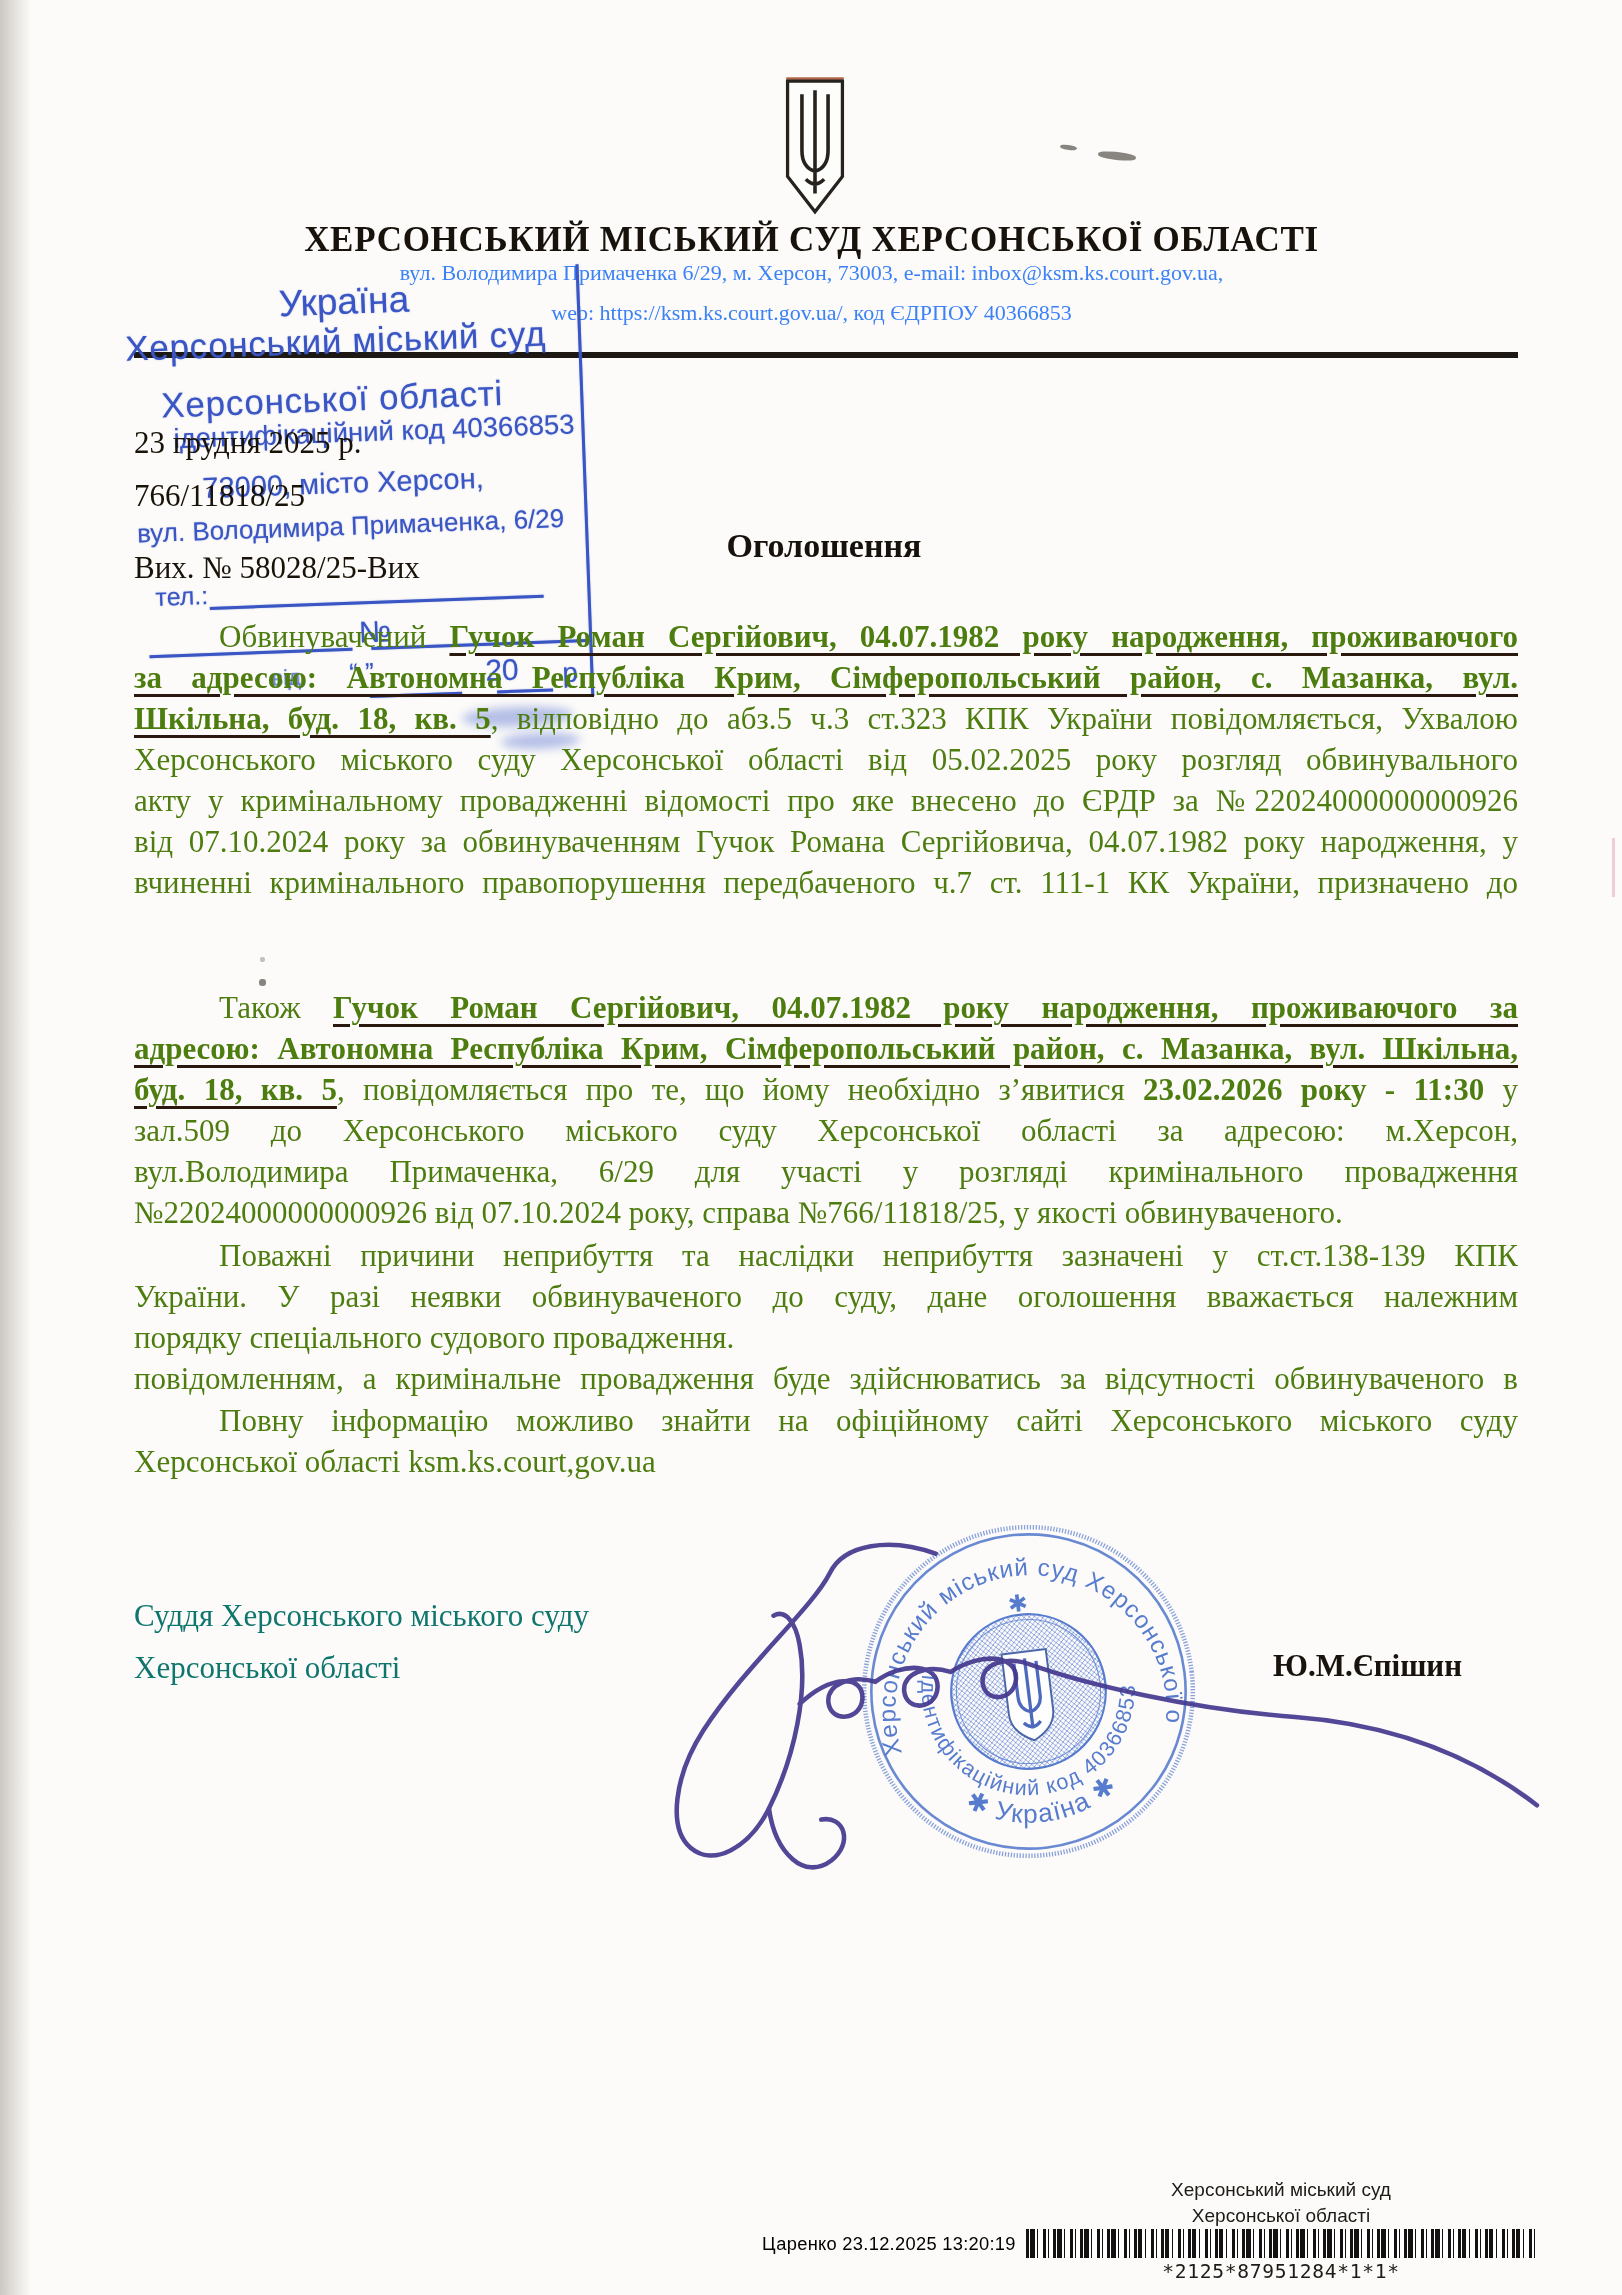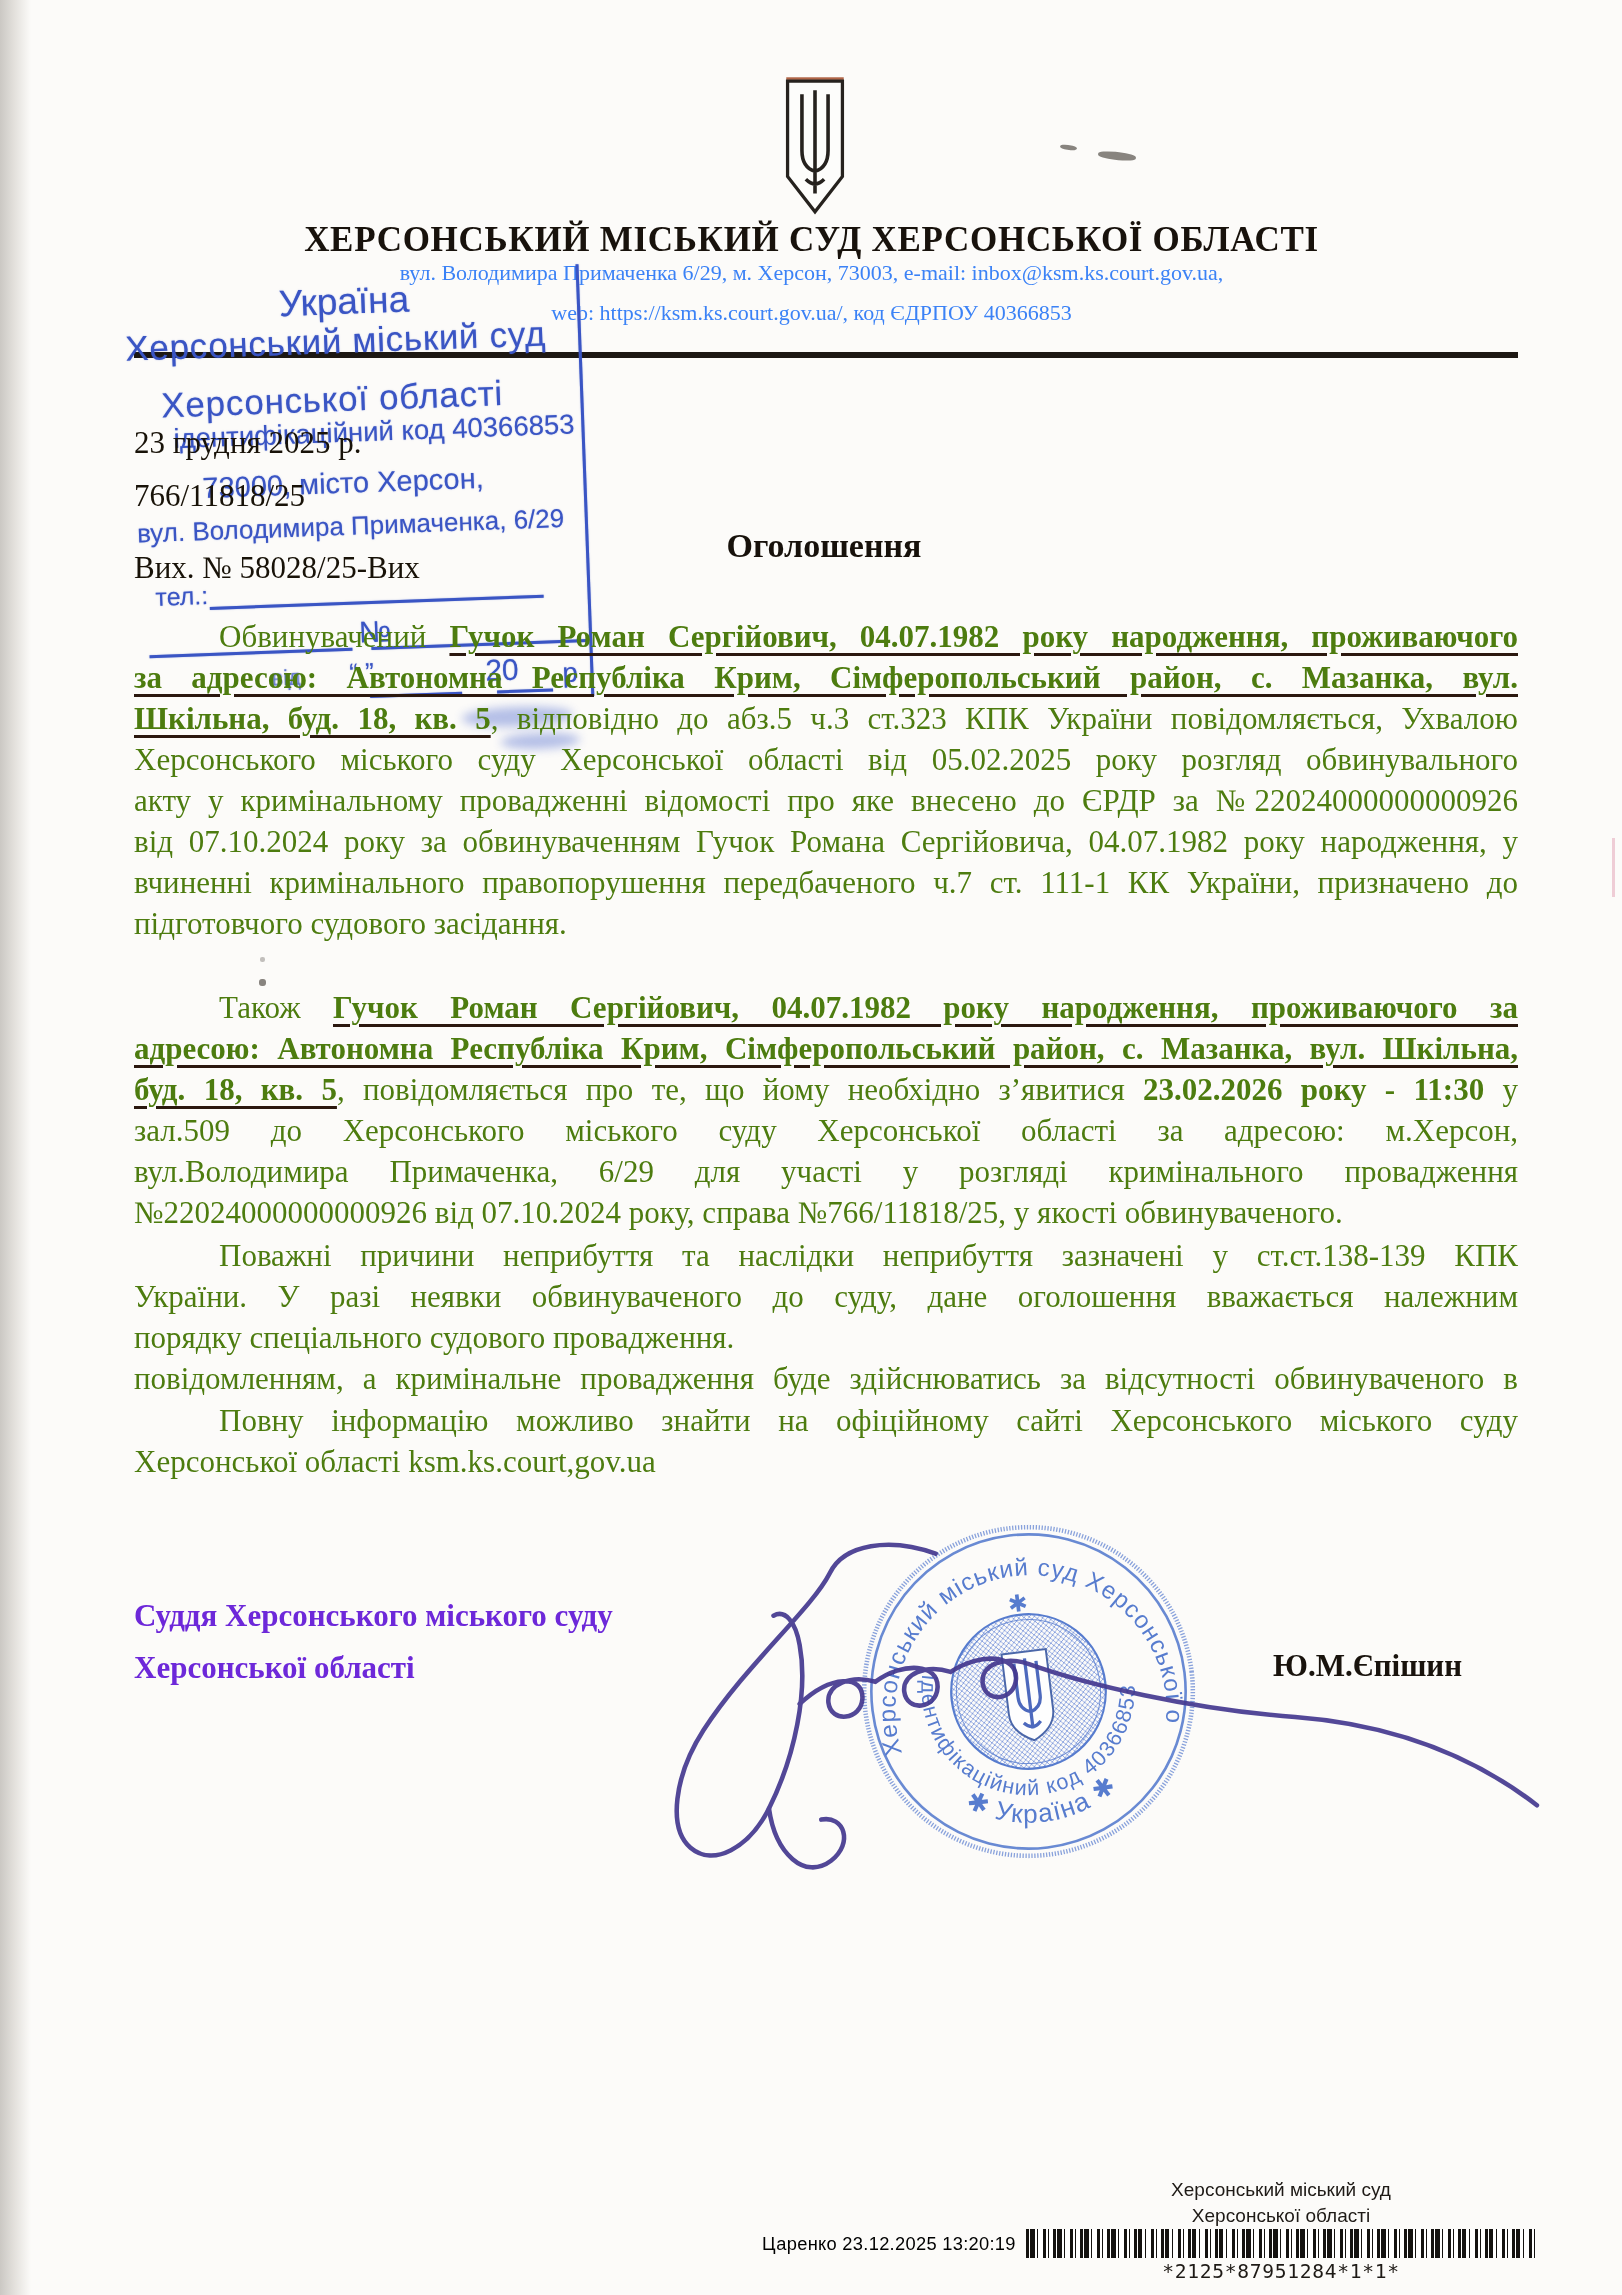--- a/index.html
+++ b/index.html
@@ -28,21 +28,21 @@
   
   .doc-title{left:132px;top:527px;width:1384px;text-align:center;font-size:34px;font-weight:700;color:#17110b;}
   .para{left:134px;width:1384px;font-size:31px;color:#4d7c0f;}
   .ln{display:block;height:41px;line-height:41px;text-align:justify;text-align-last:justify;overflow:visible;}
   .ln.last{text-align-last:left;}
   .ln.first{text-indent:85px;}
   .bu{font-weight:700;text-decoration:underline;text-decoration-thickness:2.9px;
       text-underline-offset:5.9px;text-decoration-color:#2b180f;}
   .b{font-weight:700;}
   
-  .sig-role{font-size:31px;font-weight:700;color:#6d28d9;white-space:nowrap;}
+  .sig-role{font-size:31px;font-weight:400;color:#0f766e;white-space:nowrap;}
   .judge{font-size:31px;font-weight:700;color:#19130d;white-space:nowrap;}
   .seal-svg{left:855px;top:1518px;width:347px;height:347px;opacity:.88;}
   .autograph{left:628px;top:1534px;width:942px;height:366px;}
   
   .footer{left:1026px;top:2179px;width:510px;font-family:"Liberation Sans",sans-serif;color:#1e1a16;}
   .foot-line{position:absolute;left:0;width:510px;text-align:center;font-size:19px;}
   .barcode{position:absolute;left:0;top:50px;width:510px;height:29px;
     background:repeating-linear-gradient(90deg,#141210 0 2.6px,#fff 2.6px 3.9px,#141210 3.9px 8.5px,#fff 8.5px 11px,
     #141210 11px 12.4px,#fff 12.4px 17px,#141210 17px 20px,#fff 20px 21.6px,#141210 21.6px 23px,#fff 23px 27px);}
   .bar-value{position:absolute;left:0;top:81px;width:510px;text-align:center;
@@ -103,21 +103,20 @@
   <div class="abs doc-title">Оголошення</div>
 
   <div class="abs para" style="top:616px;">
     <span class="ln first"><span>Обвинувачений </span><span class="bu">Гучок Роман Сергійович, 04.07.1982 року народження, проживаючого</span></span>
     <span class="ln"><span class="bu">за адресою: Автономна Республіка Крим, Сімферопольський район, с. Мазанка, вул.</span></span>
     <span class="ln"><span class="bu">Шкільна, буд. 18, кв. 5</span><span>, відповідно до абз.5 ч.3 ст.323 КПК України  повідомляється, Ухвалою</span></span>
     <span class="ln"><span>Херсонського міського суду Херсонської області  від 05.02.2025 року розгляд обвинувального</span></span>
     <span class="ln"><span>акту у кримінальному провадженні відомості про яке внесено до ЄРДР за №22024000000000926</span></span>
     <span class="ln"><span>від 07.10.2024 року за обвинуваченням Гучок Романа Сергійовича, 04.07.1982 року народження, у</span></span>
     <span class="ln"><span>вчиненні кримінального правопорушення передбаченого ч.7 ст. 111-1 КК України, призначено до</span></span>
-    <span class="ln last"><span>підготовчого судового засідання.</span></span>
   </div>
 
   <div class="abs para" style="top:987px;">
     <span class="ln first"><span>Також </span><span class="bu">Гучок Роман Сергійович, 04.07.1982 року народження, проживаючого за</span></span>
     <span class="ln"><span class="bu">адресою: Автономна Республіка Крим, Сімферопольський район, с. Мазанка, вул. Шкільна,</span></span>
     <span class="ln"><span class="bu">буд. 18, кв. 5</span><span>, повідомляється про те, що йому необхідно з’явитися </span><span class="b">23.02.2026 року - 11:30</span><span> у</span></span>
     <span class="ln"><span>зал.509   до Херсонського міського суду Херсонської області за адресою: м.Херсон,</span></span>
     <span class="ln"><span>вул.Володимира Примаченка, 6/29 для участі у розгляді кримінального провадження</span></span>
     <span class="ln last"><span>№22024000000000926 від 07.10.2024 року, справа №766/11818/25, у якості обвинуваченого.</span></span>
   </div>

